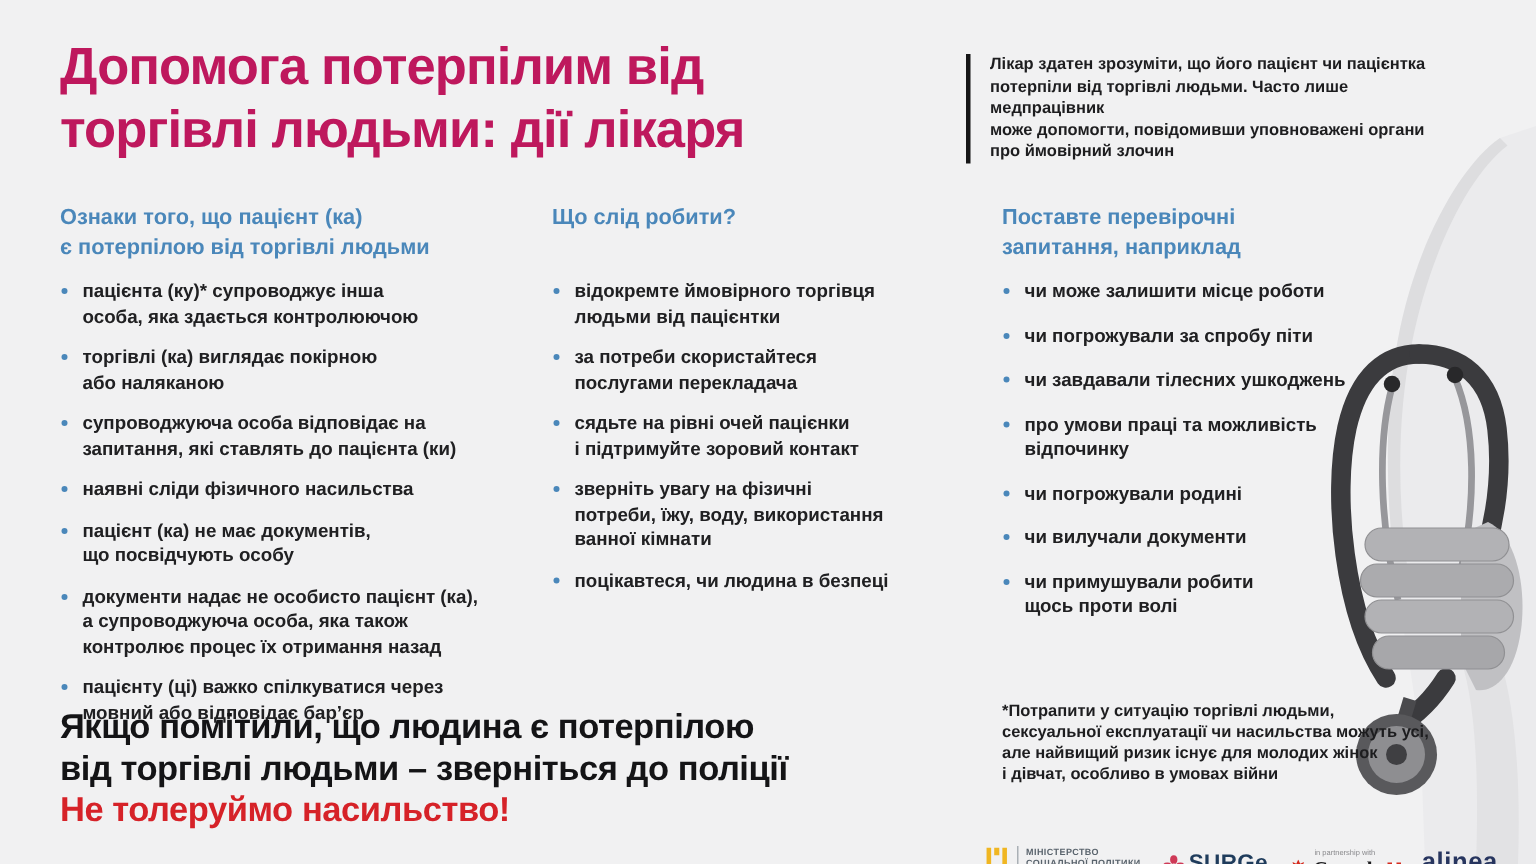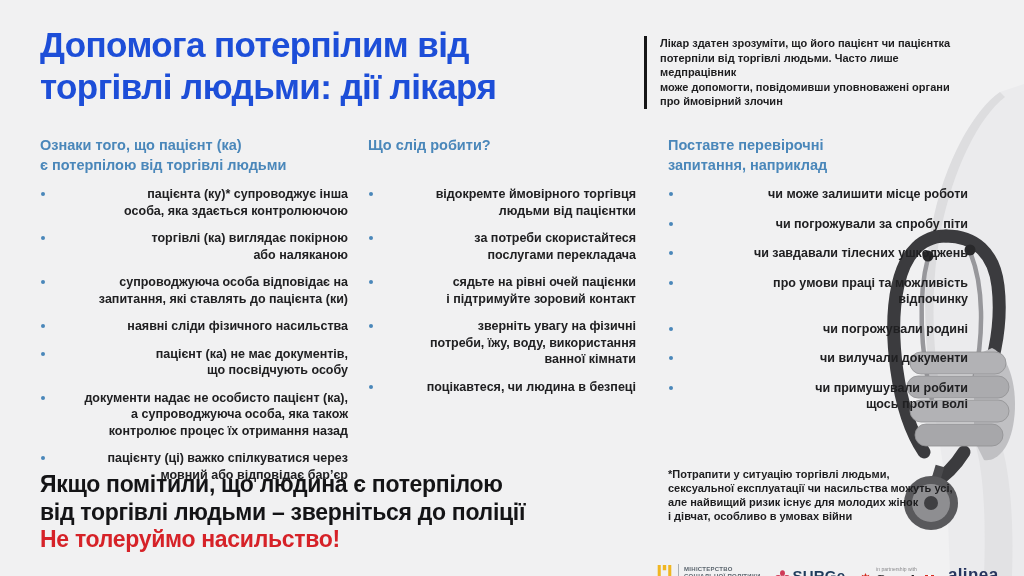--- a/index.html
+++ b/index.html
@@ -2,34 +2,34 @@
 <html><head>
 <meta charset="utf-8">
 <style>
   * { margin:0; padding:0; box-sizing:border-box; }
   html,body { width:1024px; height:576px; }
   body { font-family:"Liberation Sans", sans-serif; }
   .poster { position:relative; width:1024px; height:576px; background:#f1f1f2; overflow:hidden; }
   .pre { white-space:pre-line; }
 
   .title { position:absolute; left:40px; top:24px; font-size:35px; line-height:42px;
-           font-weight:bold; letter-spacing:-0.6px; color:#1d4ed8; z-index:2; }
+           font-weight:bold; letter-spacing:-0.6px; color:#be185d; z-index:2; }
 
   .intro { position:absolute; left:644px; top:36px; width:308px; display:flex; gap:13px; z-index:2; }
   .intro-bar { width:3px; background:#161617; flex:0 0 3px; }
   .intro-text { font-size:11px; line-height:14.5px; font-weight:bold; color:#1d1d1f; }
 
   .col { position:absolute; top:136px; z-index:2; }
   .col-1 { left:40px;  width:308px; }
   .col-2 { left:368px; width:268px; }
   .col-3 { left:668px; width:300px; }
   .col-heading { font-size:14.5px; line-height:19.5px; font-weight:bold; color:#4a87ba;
                  min-height:44px; margin-bottom:6px; }
   .bullets { list-style:none; font-size:12.5px; line-height:16.5px; font-weight:600; color:#202022; }
-  .bullets li { position:relative; padding-left:15px; margin-bottom:11px; white-space:pre-line;text-align:right; }
+  .bullets li { position:relative; padding-left:15px; margin-bottom:11px; white-space:pre-line; }
   .bullets li::before { content:""; position:absolute; left:1px; top:6px; width:4px; height:4px;
                         border-radius:50%; background:#4a87ba; }
   .col-3 .bullets li { margin-bottom:13px; }
 
   .cta { position:absolute; left:40px; top:471px; z-index:2; font-weight:bold;
          font-size:23px; line-height:27.5px; letter-spacing:-0.3px; color:#141416; }
   .cta-red { color:#d62228; }
 
   .footnote { position:absolute; left:668px; top:467px; width:300px; z-index:2;
               font-size:11px; line-height:14px; font-weight:bold; color:#1d1d1f; }

